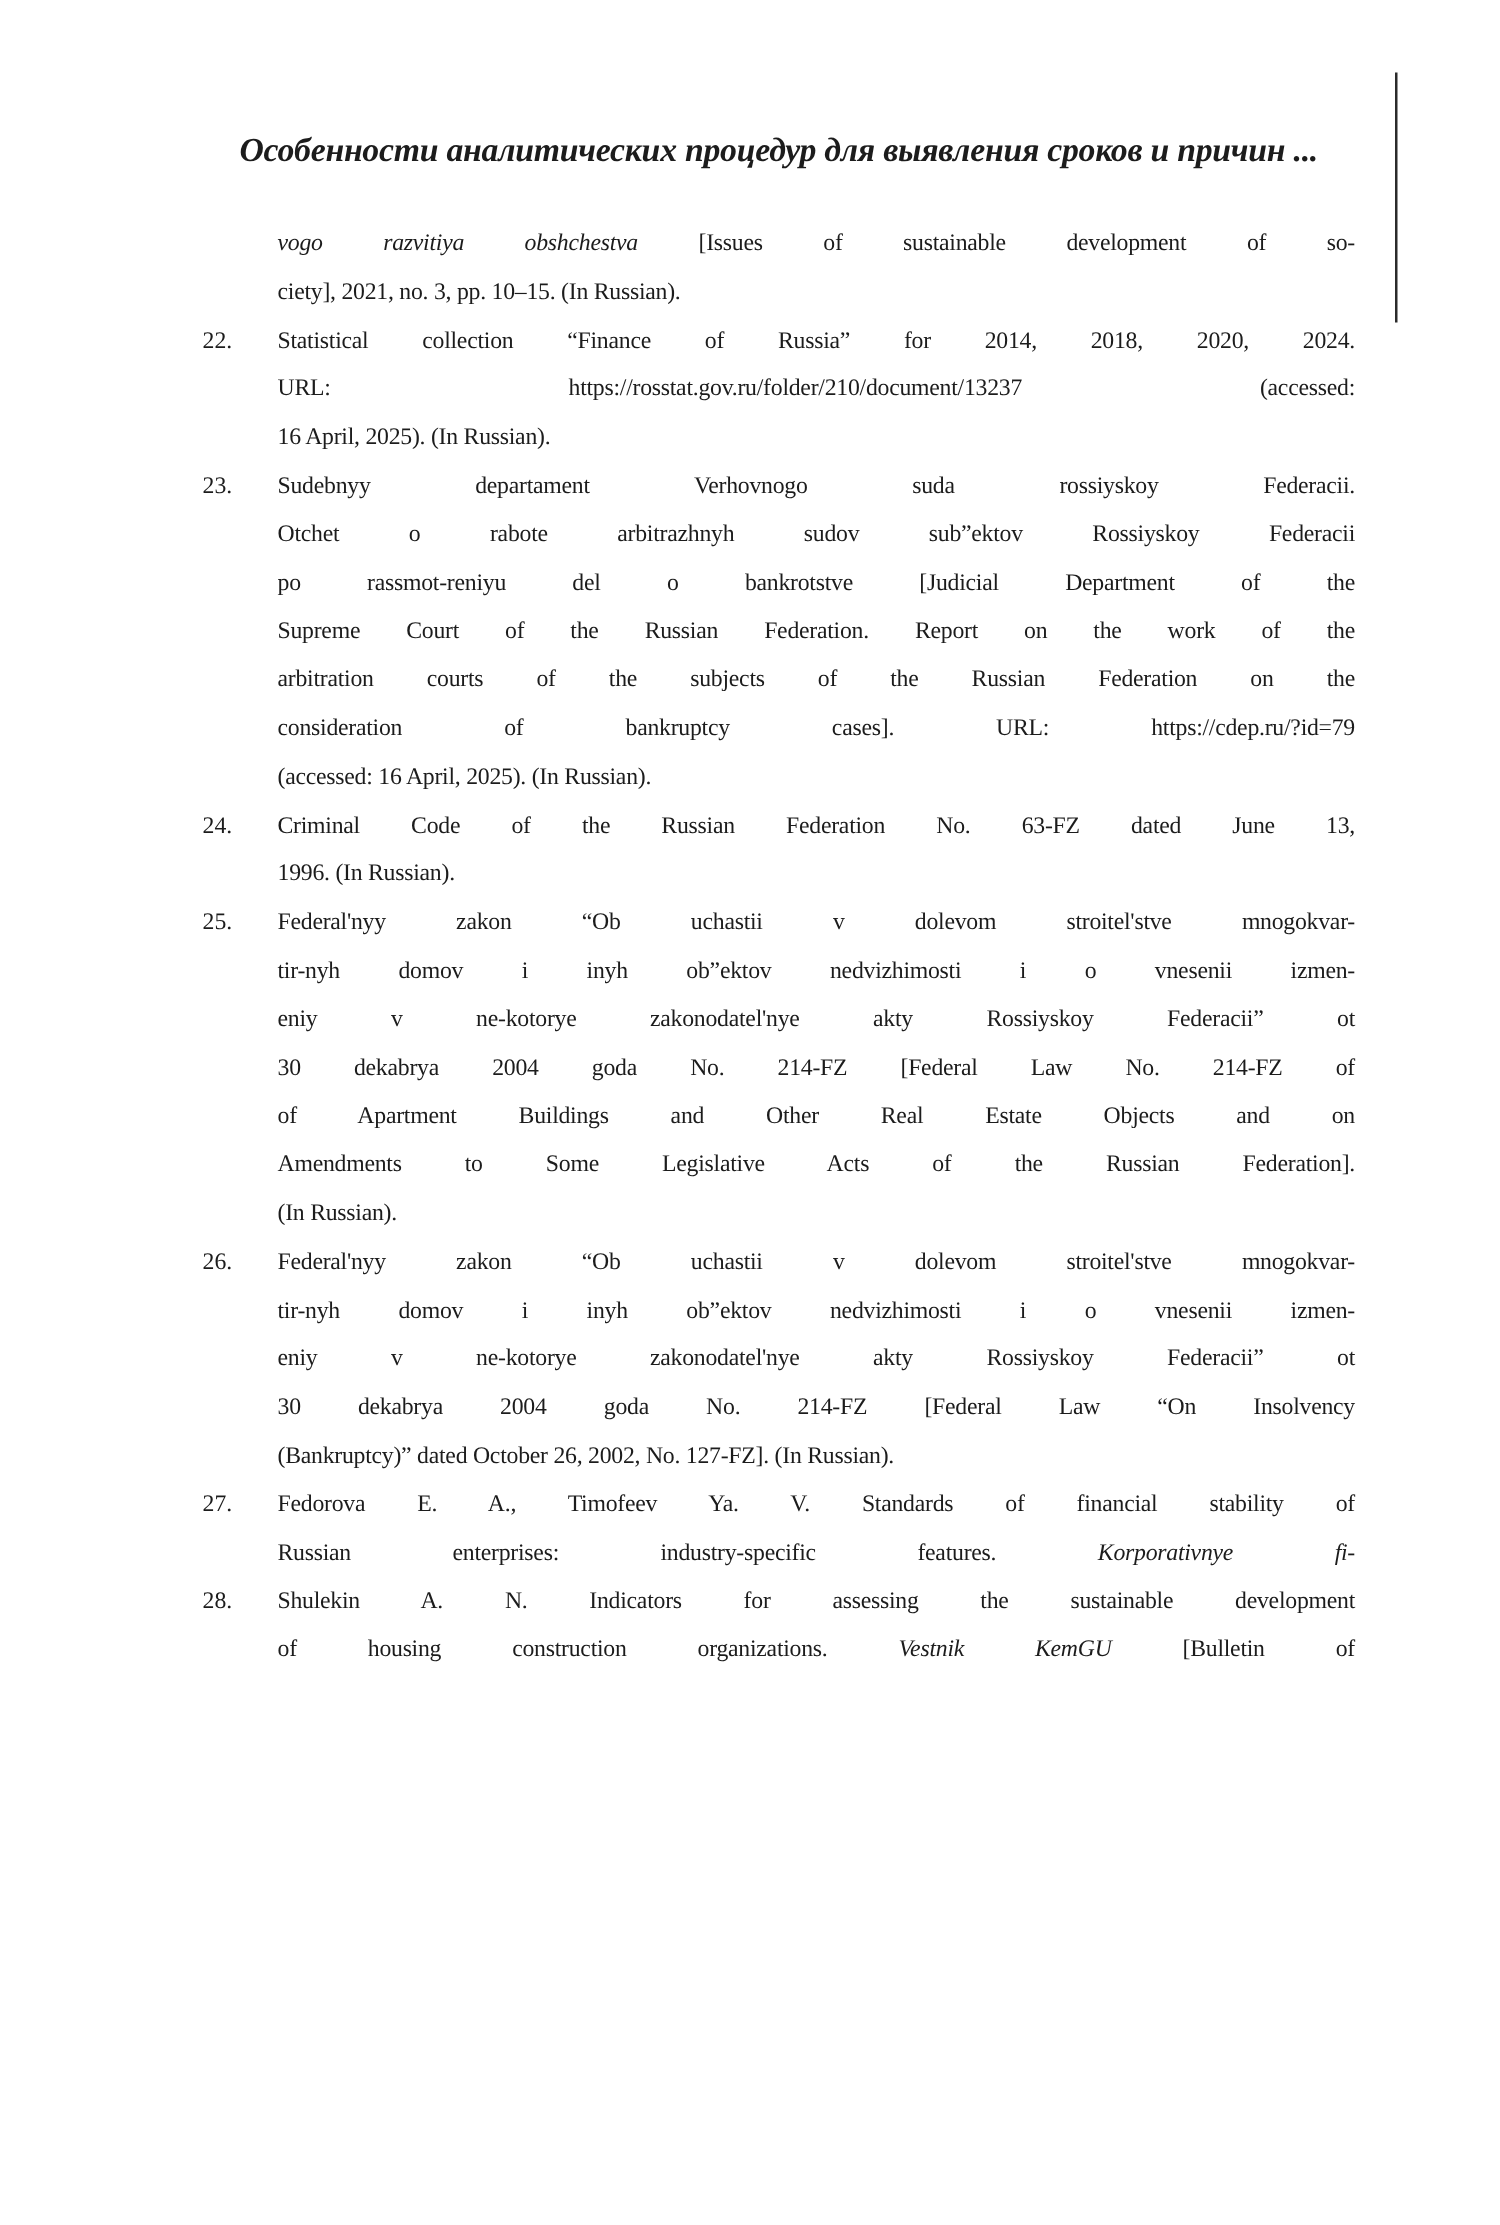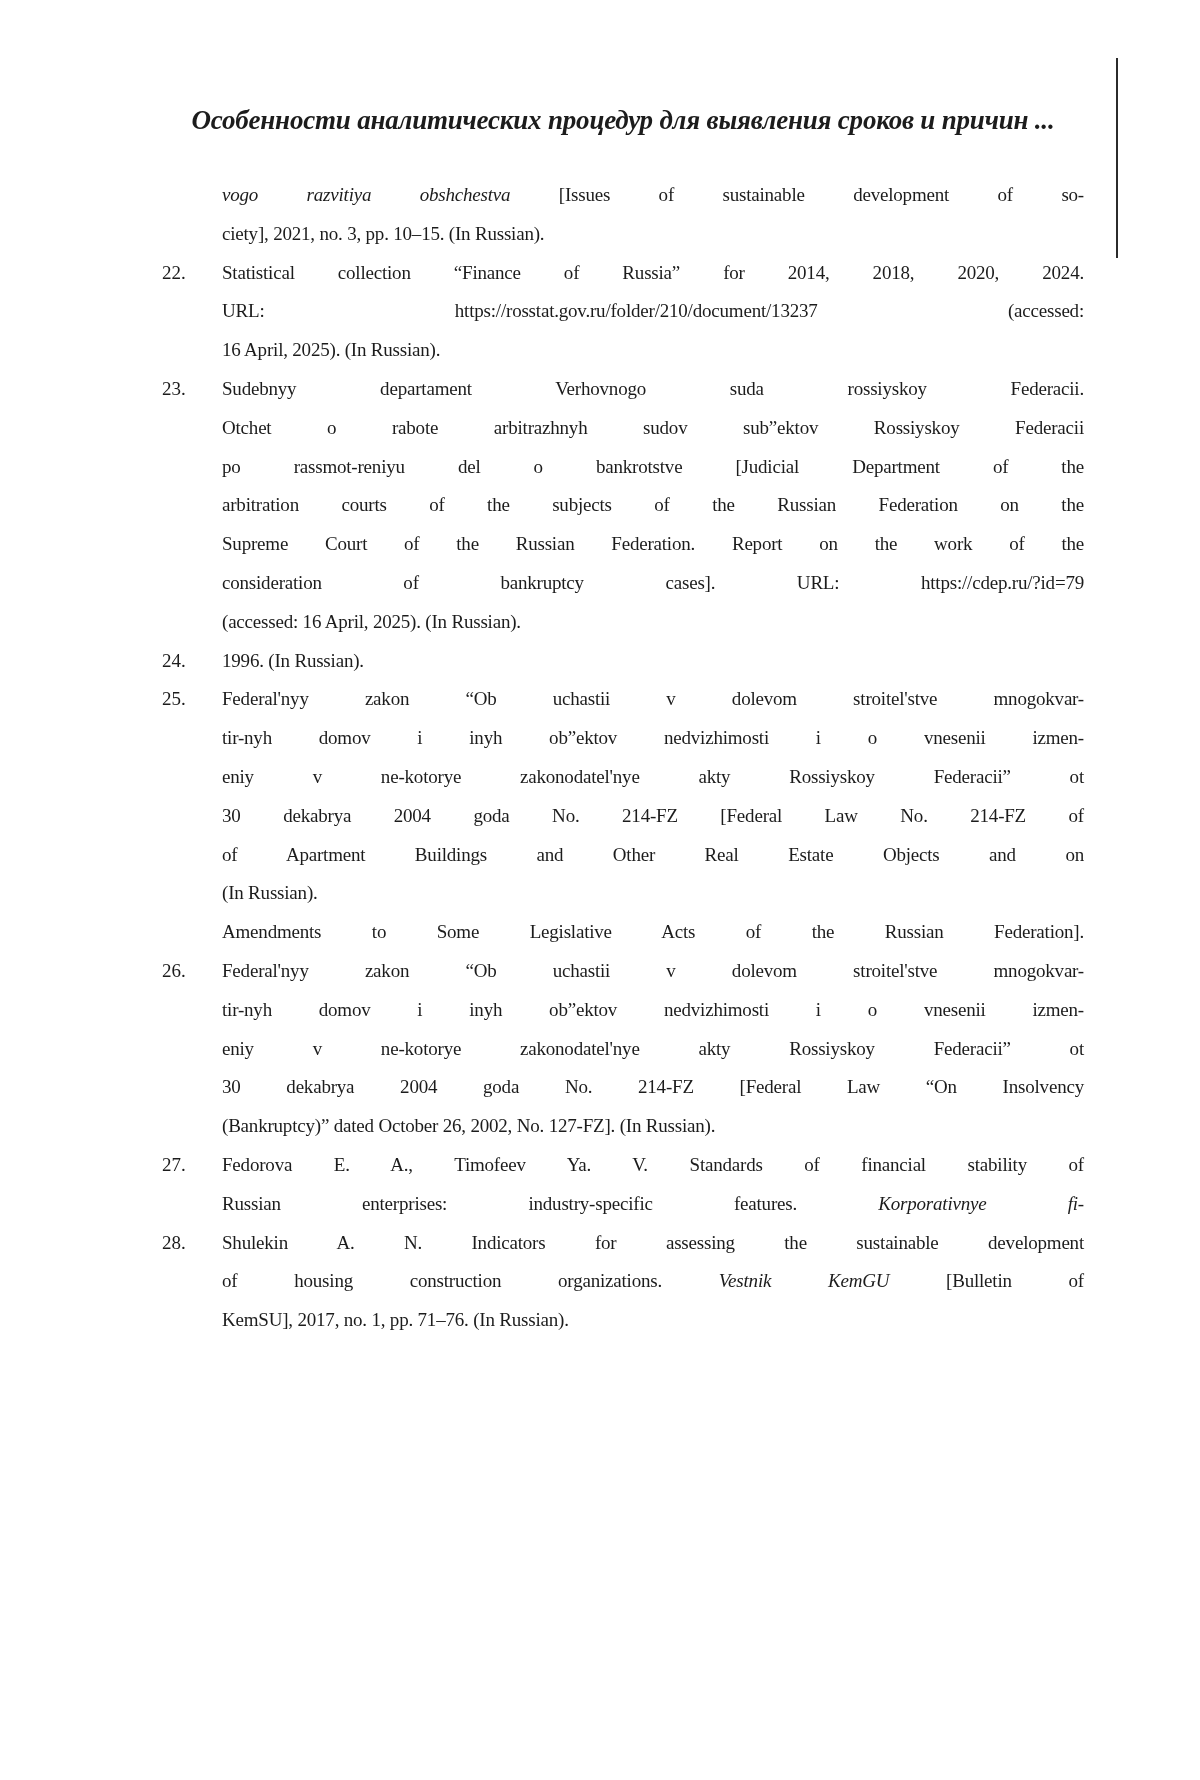--- a/index.html
+++ b/index.html
@@ -83,42 +83,43 @@
           <div class="line"><span>URL: https://rosstat.gov.ru/folder/210/document/13237 (accessed:</span></div>
           <div class="line last"><span>16 April, 2025). (In Russian).</span></div>
         </div>
       </div>
       <div class="ref">
         <div class="num">23.</div>
         <div class="ref-lines">
           <div class="line"><span>Sudebnyy departament Verhovnogo suda rossiyskoy Federacii.</span></div>
           <div class="line"><span>Otchet o rabote arbitrazhnyh sudov sub”ektov Rossiyskoy Federacii</span></div>
           <div class="line"><span>po rassmot-reniyu del o bankrotstve [Judicial Department of the</span></div>
+          <div class="line"><span>Supreme Court of the Russian Federation. Report on the work of the</span></div>
           <div class="line"><span>arbitration courts of the subjects of the Russian Federation on the</span></div>
-          <div class="line"><span>Supreme Court of the Russian Federation. Report on the work of the</span></div>
           <div class="line"><span>consideration of bankruptcy cases]. URL: https://cdep.ru/?id=79</span></div>
           <div class="line last"><span>(accessed: 16 April, 2025). (In Russian).</span></div>
         </div>
       </div>
       <div class="ref">
         <div class="num">24.</div>
         <div class="ref-lines">
+          <div class="line"><span>Criminal Code of the Russian Federation No. 63-FZ dated June 13,</span></div>
           <div class="line last"><span>1996. (In Russian).</span></div>
         </div>
       </div>
       <div class="ref">
         <div class="num">25.</div>
         <div class="ref-lines">
           <div class="line"><span>Federal'nyy zakon “Ob uchastii v dolevom stroitel'stve mnogokvar-</span></div>
           <div class="line"><span>tir-nyh domov i inyh ob”ektov nedvizhimosti i o vnesenii izmen-</span></div>
           <div class="line"><span>eniy v ne-kotorye zakonodatel'nye akty Rossiyskoy Federacii” ot</span></div>
           <div class="line"><span>30 dekabrya 2004 goda No. 214-FZ [Federal Law No. 214-FZ of</span></div>
           <div class="line"><span>of Apartment Buildings and Other Real Estate Objects and on</span></div>
+          <div class="line"><span>Amendments to Some Legislative Acts of the Russian Federation].</span></div>
           <div class="line last"><span>(In Russian).</span></div>
-          <div class="line"><span>Amendments to Some Legislative Acts of the Russian Federation].</span></div>
         </div>
       </div>
       <div class="ref">
         <div class="num">26.</div>
         <div class="ref-lines">
           <div class="line"><span>Federal'nyy zakon “Ob uchastii v dolevom stroitel'stve mnogokvar-</span></div>
           <div class="line"><span>tir-nyh domov i inyh ob”ektov nedvizhimosti i o vnesenii izmen-</span></div>
           <div class="line"><span>eniy v ne-kotorye zakonodatel'nye akty Rossiyskoy Federacii” ot</span></div>
           <div class="line"><span>30 dekabrya 2004 goda No. 214-FZ [Federal Law “On Insolvency</span></div>
           <div class="line last"><span>(Bankruptcy)” dated October 26, 2002, No. 127-FZ]. (In Russian).</span></div>

